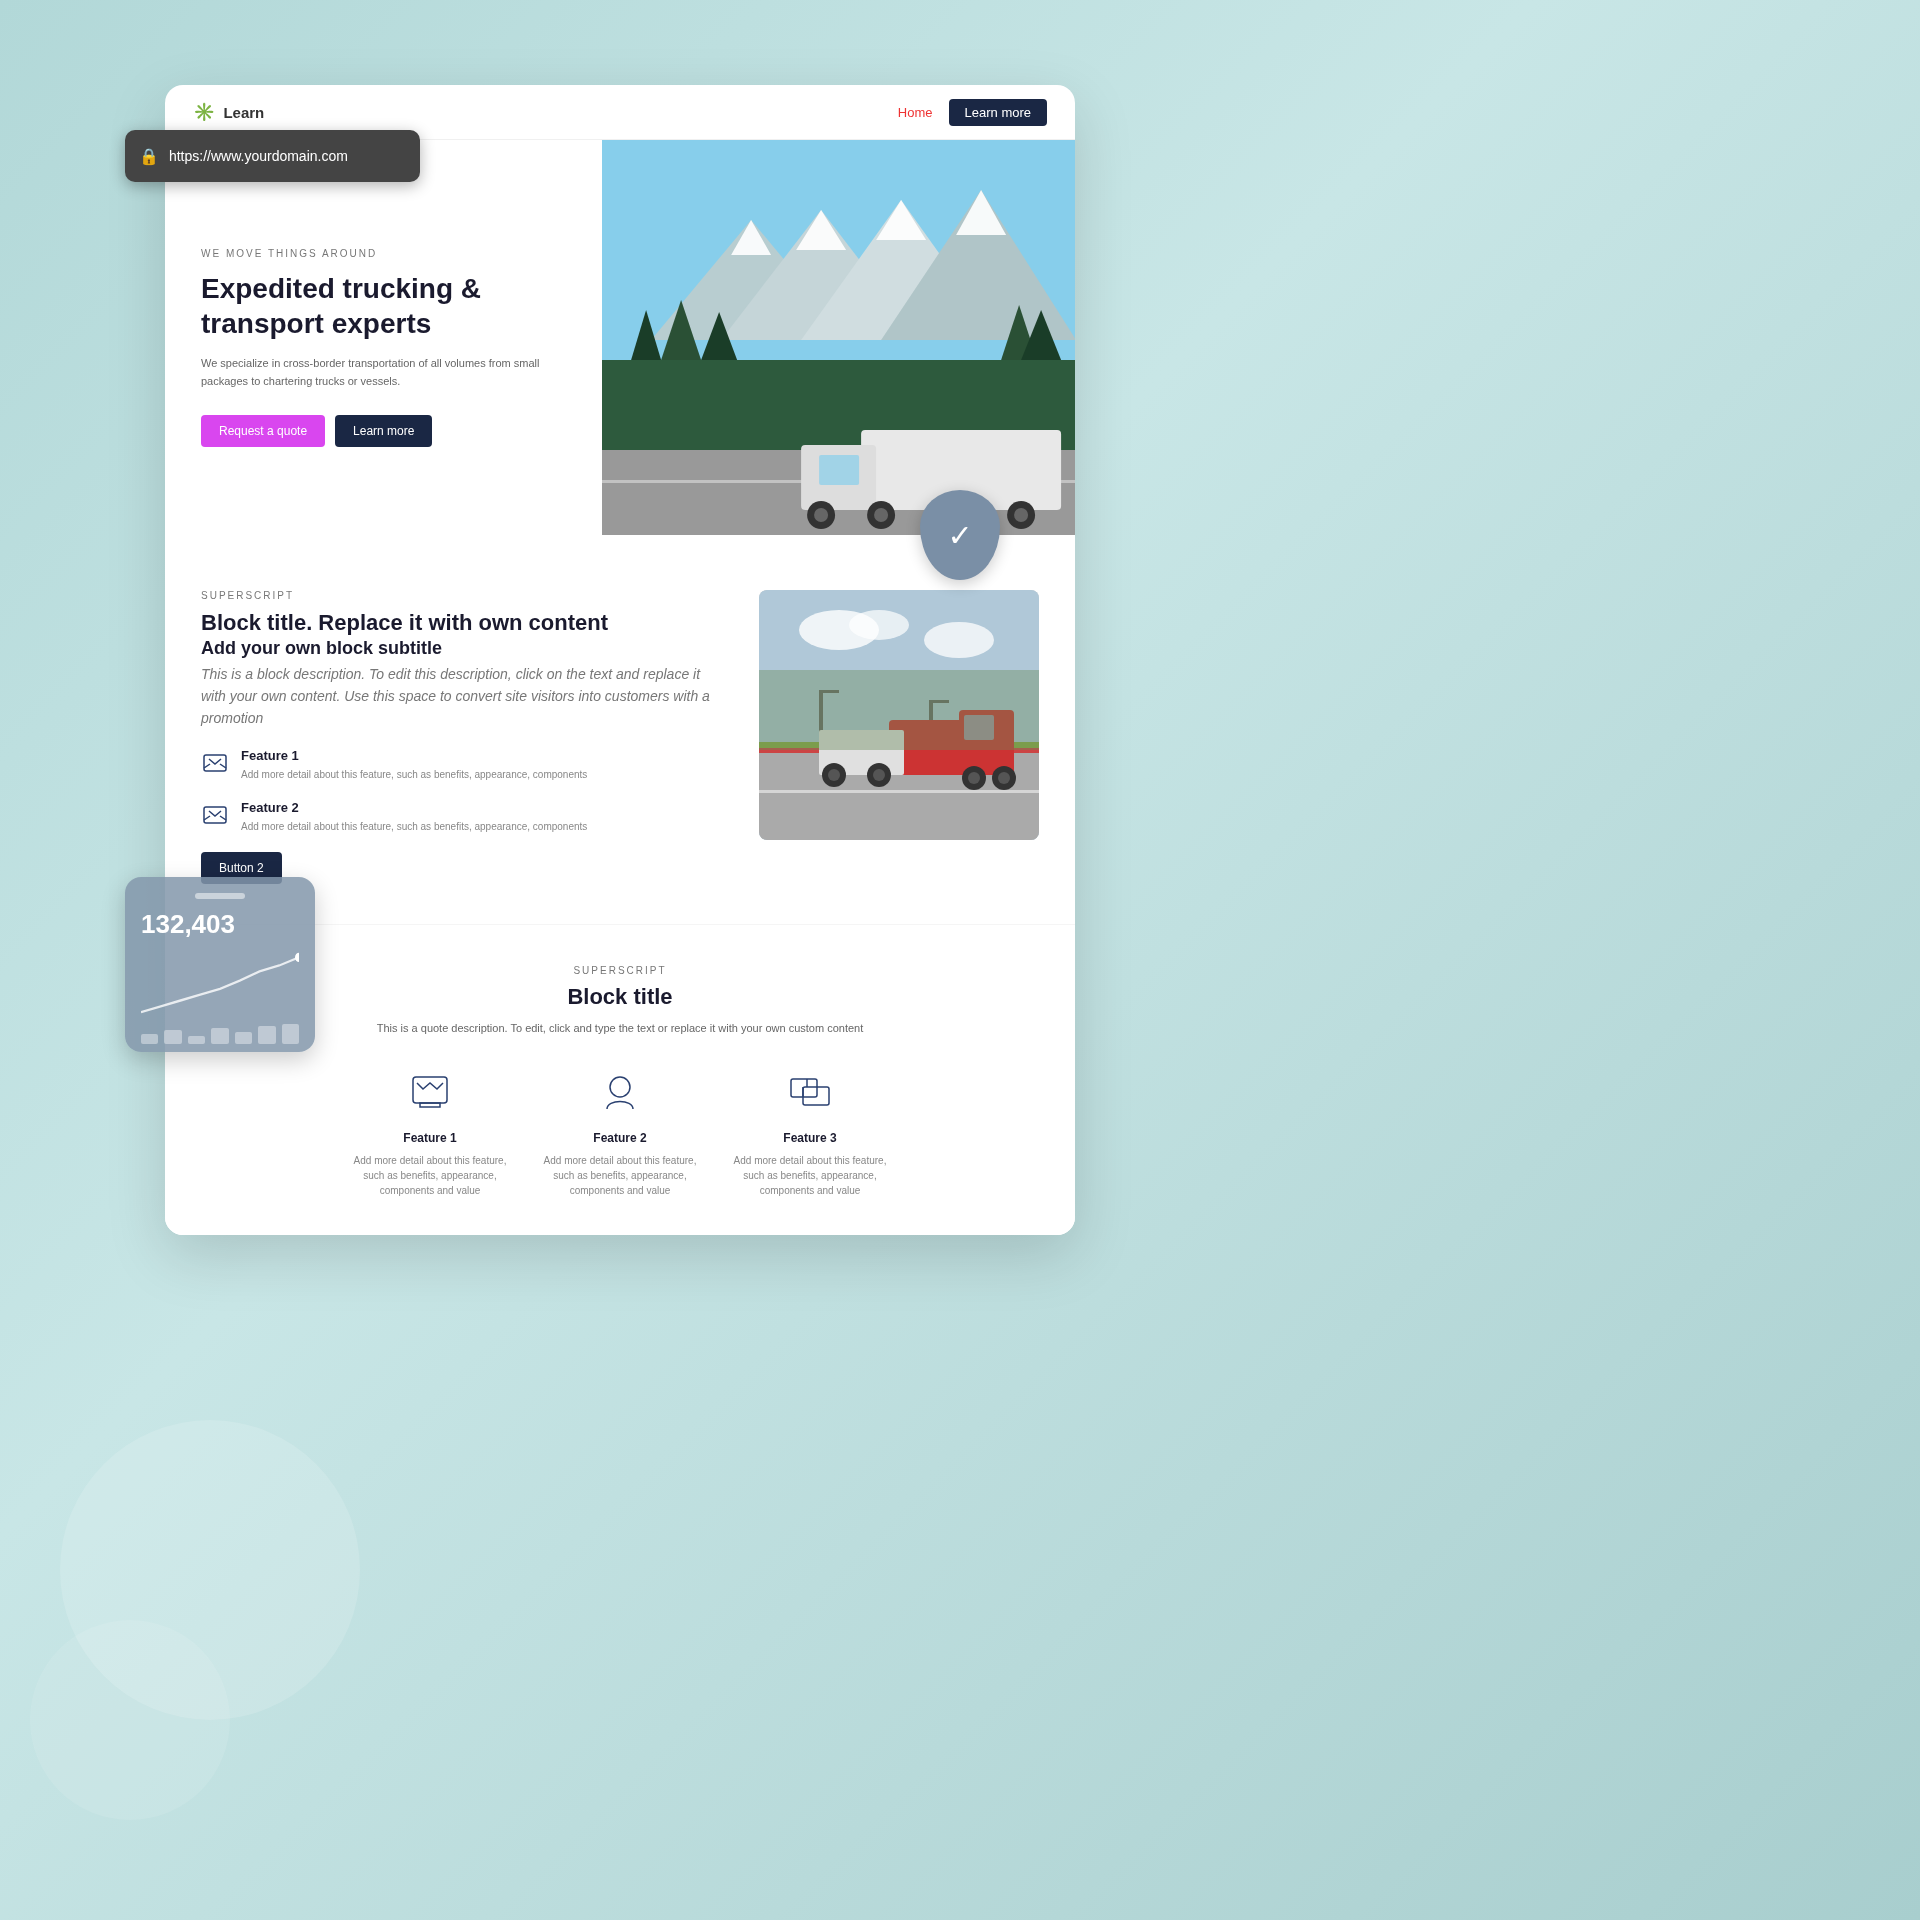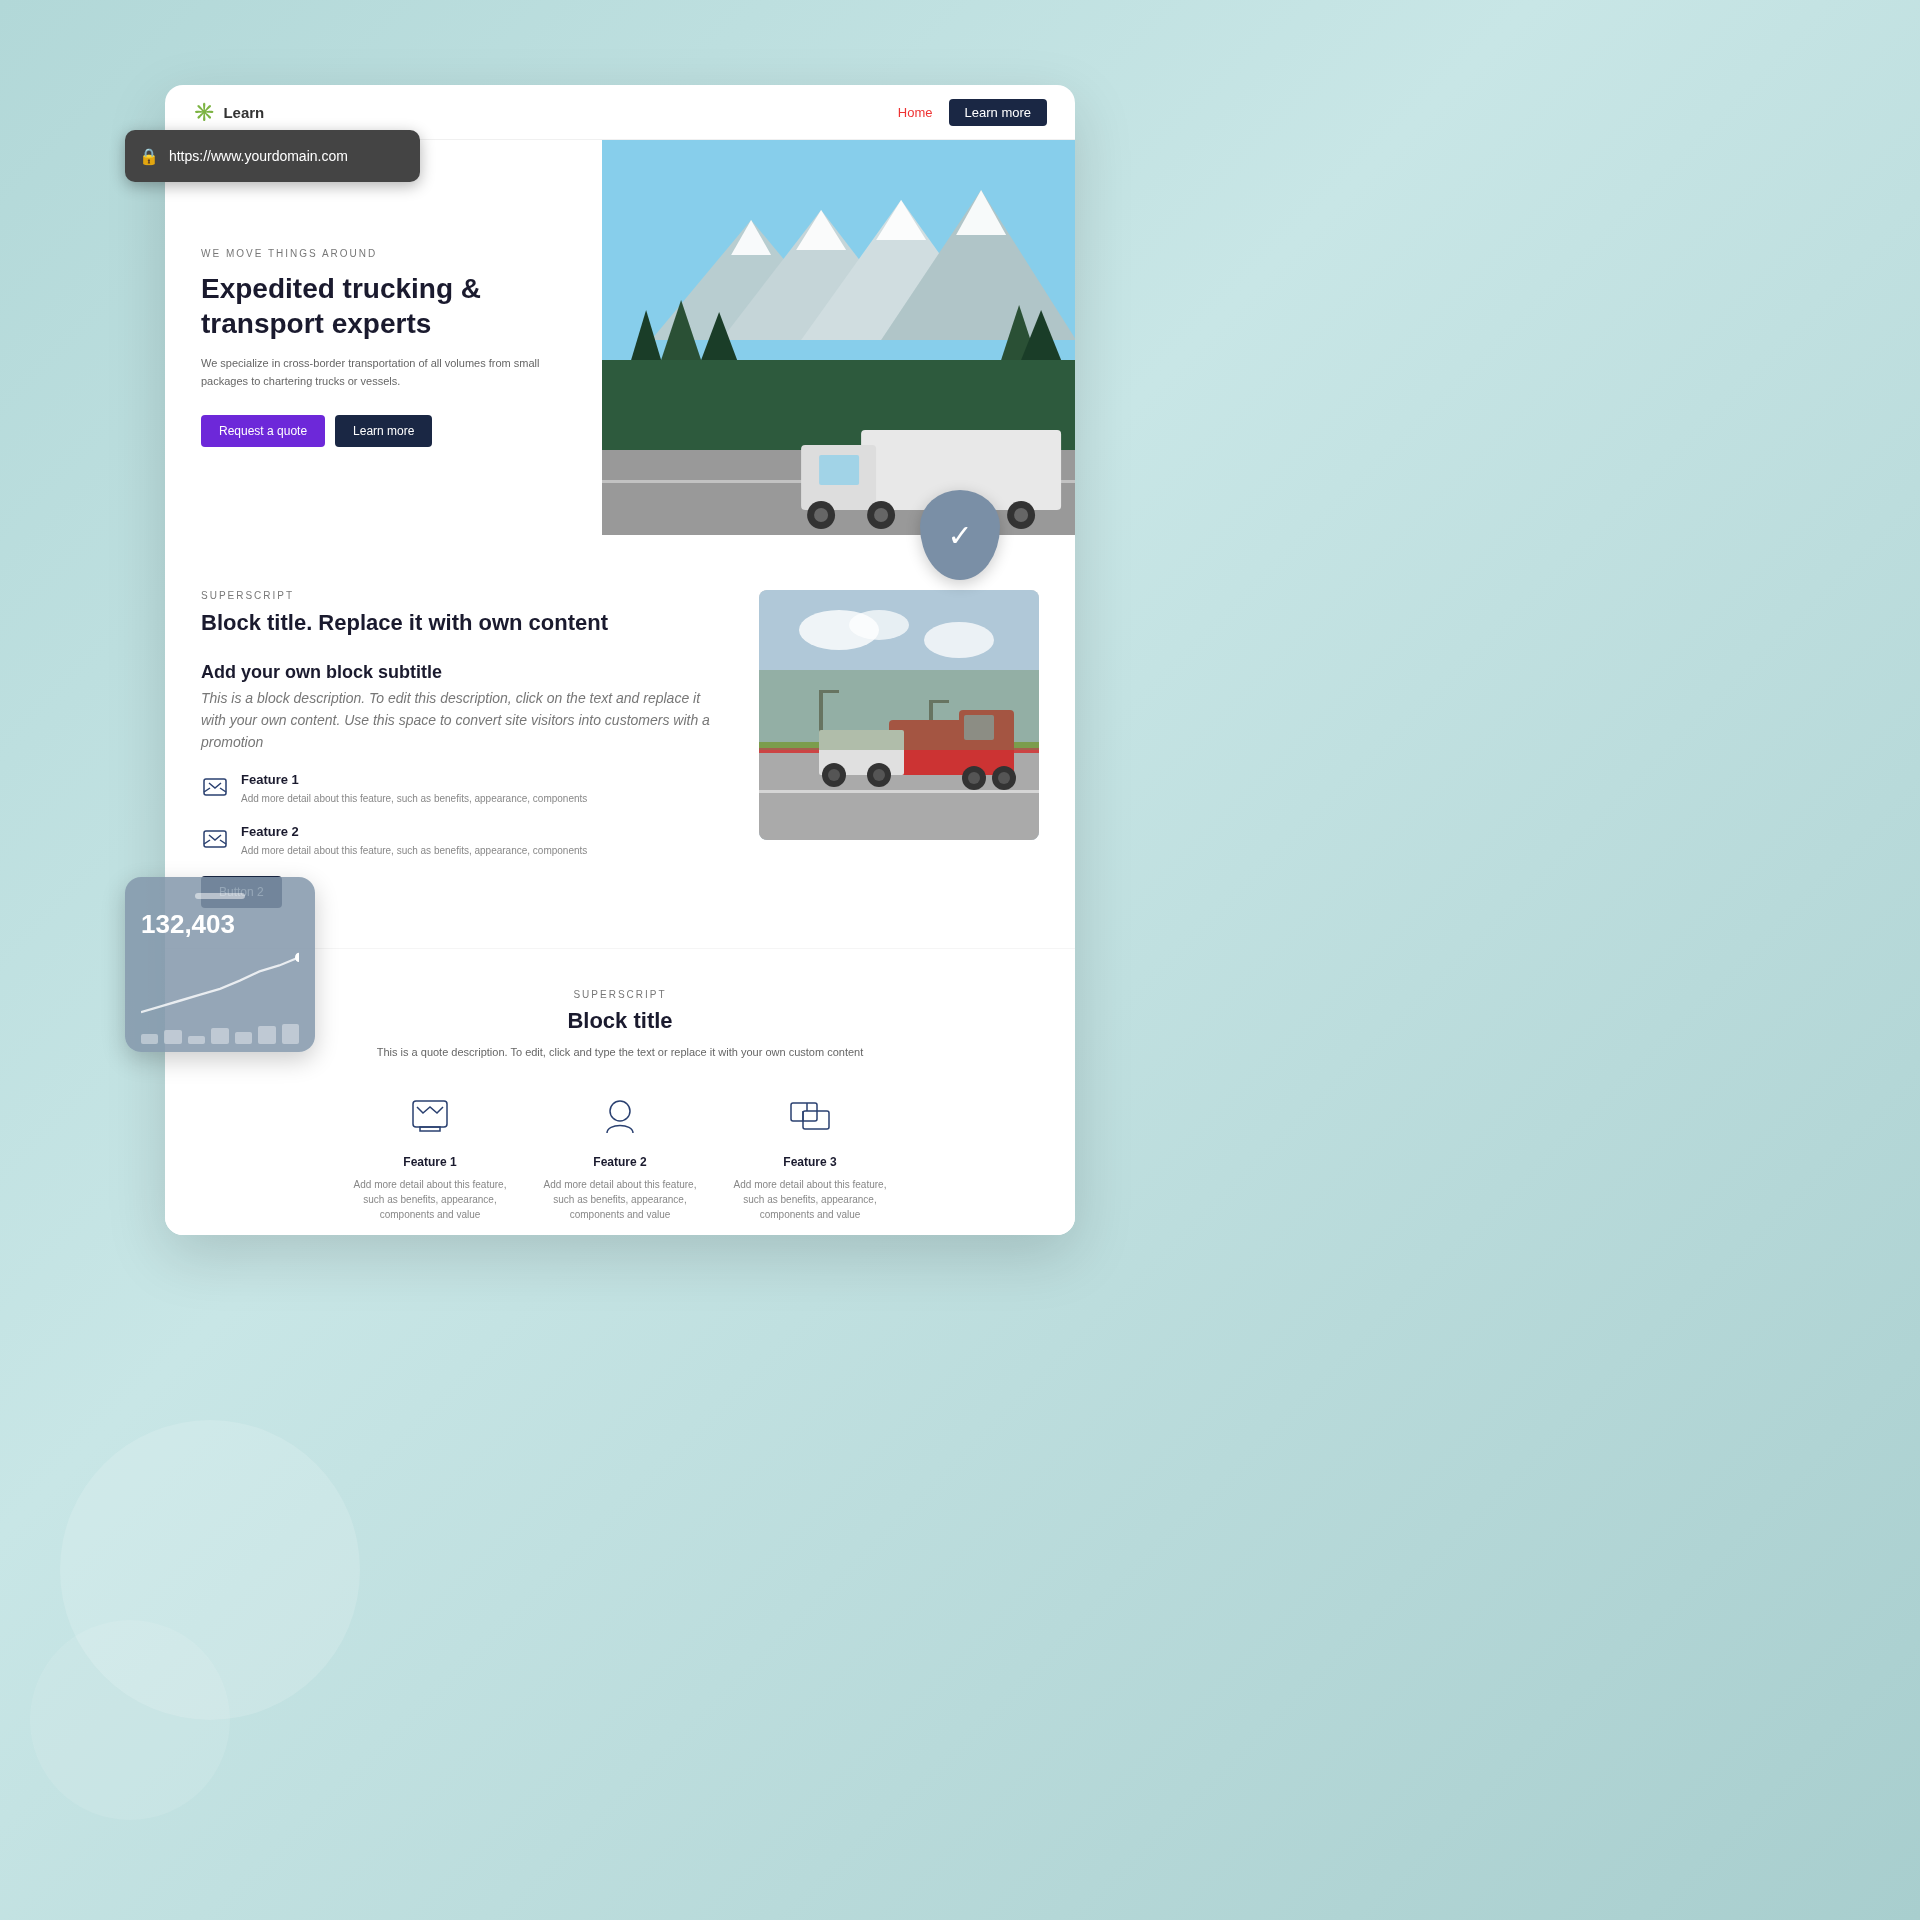--- a/index.html
+++ b/index.html
@@ -214,21 +214,21 @@
       font-size: 11px;
       color: #666;
       line-height: 1.6;
       margin-bottom: 24px;
     }
     .hero-buttons {
       display: flex;
       gap: 10px;
     }
     .btn-red {
-      background: #6d28d9;
+      background: #d946ef;
       color: #fff;
       padding: 9px 18px;
       border-radius: 4px;
       font-size: 12px;
       border: none;
       cursor: pointer;
     }
     .btn-blue {
       background: #1a2744;
       color: #fff;
@@ -256,21 +256,21 @@
       overflow: hidden;
       background: #ccc;
       flex-shrink: 0;
     }
 
     .block-title {
       font-size: 22px;
       font-weight: 700;
       color: #1a1a2e;
       line-height: 1.3;
-      margin-bottom: 24px;
+      margin-bottom: 0;
     }
     .block-subtitle {
       font-size: 18px;
       font-weight: 600;
       color: #1a1a2e;
       margin-bottom: 4px;
     }
     .block-desc {
       font-size: 14px;
       color: #777;

